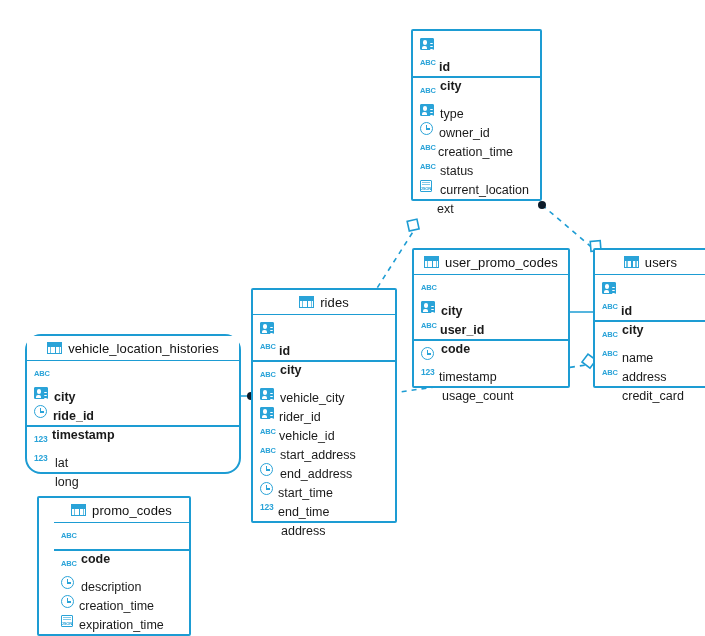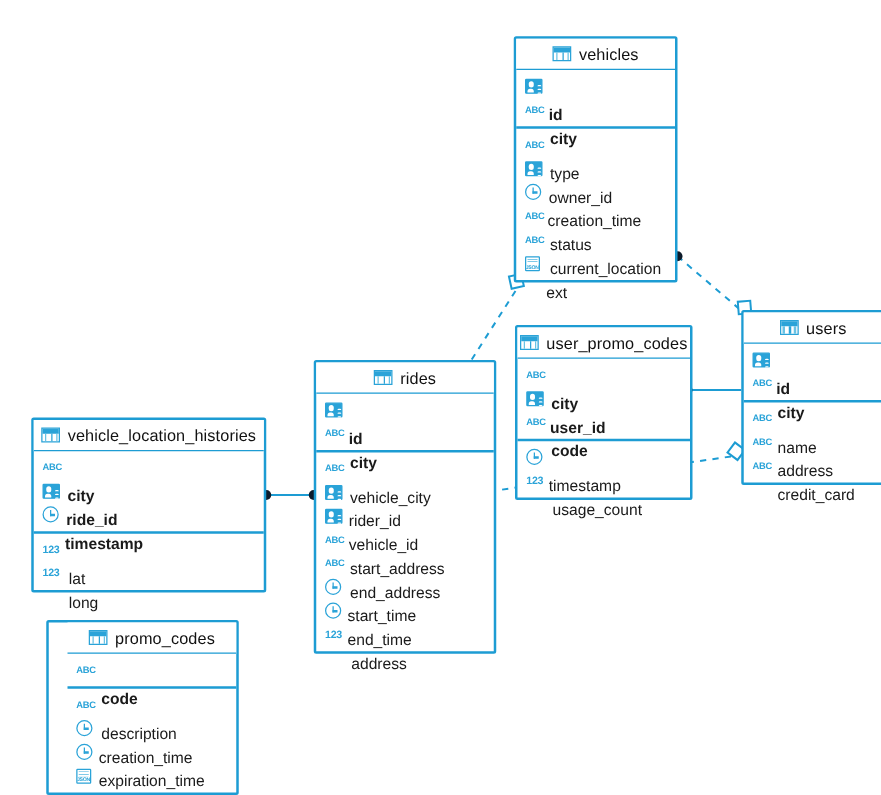--- a/index.html
+++ b/index.html
@@ -107,24 +107,20 @@
         <rect x="586" y="246" width="10" height="10" fill="#ffffff" stroke="#1d9cd3" stroke-width="1.6" transform="rotate(85.42607874009914,596,251)"></rect>
       </g>
       <g>
         <line x1="372" y1="396" x2="593" y2="364" stroke="#1d9cd3" stroke-width="1.6" stroke-dasharray="5,5"></line>
         <circle cx="372" cy="396" r="4" fill="#0d1b2a"></circle>
         <rect x="583" y="359" width="10" height="10" fill="#ffffff" stroke="#1d9cd3" stroke-width="1.6" transform="rotate(36.76103942436478,593,364)"></rect>
       </g>
     </svg>
   <div id="entities">
       <div class="entity" style="left: 411px; top: 29px; width: 131px;">
-        <div class="ent-header">
-          <span class="ic ic-table"></span>
-          <span class="ent-title">vehicles</span>
-        </div>
         <div class="sect keys">
           <div class="field pk">
             <span class="ic ic-id"></span>
             <span class="fname">id</span>
           </div>
           <div class="field pk">
             <span class="ic ic-abc">ABC</span>
             <span class="fname">city</span>
           </div>
         </div>
@@ -148,21 +144,21 @@
           <div class="field">
             <span class="ic ic-abc">ABC</span>
             <span class="fname">current_location</span>
           </div>
           <div class="field">
             <span class="ic ic-json"></span>
             <span class="fname">ext</span>
           </div>
         </div>
       </div>
-      <div class="entity" style="left: 412px; top: 260px; width: 142px;">
+      <div class="entity" style="left: 412px; top: 248px; width: 158px;">
         <div class="ent-header">
           <span class="ic ic-table"></span>
           <span class="ent-title">user_promo_codes</span>
         </div>
         <div class="sect keys">
           <div class="field pk">
             <span class="ic ic-abc">ABC</span>
             <span class="fname">city</span>
           </div>
           <div class="field pk">
@@ -258,21 +254,21 @@
           <div class="field">
             <span class="ic ic-clock"></span>
             <span class="fname">end_time</span>
           </div>
           <div class="field">
             <span class="ic ic-num">123</span>
             <span class="fname">address</span>
           </div>
         </div>
       </div>
-      <div class="entity" style="left: 25px; top: 334px; width: 188px;">
+      <div class="entity" style="left: 25px; top: 334px; width: 216px; border-radius: 16px;">
         <div class="ent-header">
           <span class="ic ic-table"></span>
           <span class="ent-title">vehicle_location_histories</span>
         </div>
         <div class="sect keys">
           <div class="field pk">
             <span class="ic ic-abc">ABC</span>
             <span class="fname">city</span>
           </div>
           <div class="field pk">

